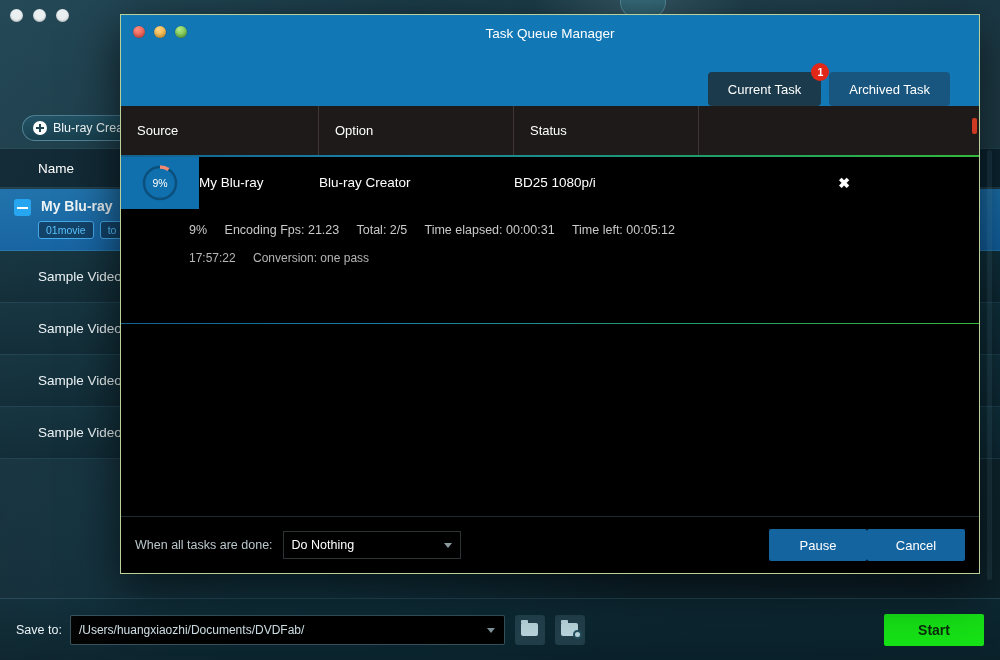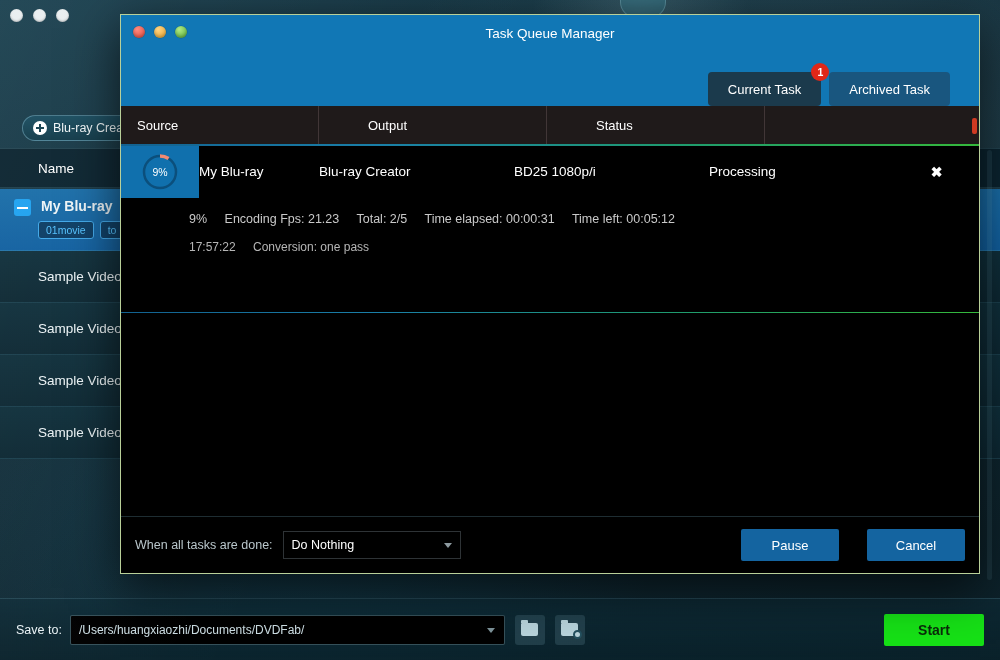--- a/index.html
+++ b/index.html
@@ -176,21 +176,21 @@
   .task-tab.inactive { background:#19567f; }
   .badge {
     position:absolute; right:-8px; top:-9px; min-width:18px; height:18px;
     background:#e02718; color:#fff; border-radius:9px; font-size:10.5px;
     display:flex; align-items:center; justify-content:center; padding:0 5px;
     font-weight:bold;
   }
 
   
   .tbl-head {
-    height:38px; background:#1f1a1a; display:flex; flex:none; position:relative;gap:33px;
+    height:49px; background:#1f1a1a; display:flex; flex:none; position:relative;
   }
   .tbl-head .th {
     color:#ffffff; font-size:13px; display:flex; align-items:center;
     border-right:1px solid #413637; padding-left:16px;
   }
   .gradline { height:1.5px; flex:none;
     background:linear-gradient(90deg,#12618f 0%, #1a7fa8 30%, #1f9b6e 65%, #35b83b 100%); }
 
   
   .head-marker {
@@ -243,21 +243,21 @@
     position:absolute; right:8px; top:11px;
     border-left:4px solid transparent; border-right:4px solid transparent;
     border-top:5px solid #8d9aa0;
   }
   .foot-btn {
     width:98px; height:32px; background:#1464a0; color:#ffffff; font-size:13px;
     display:flex; align-items:center; justify-content:center; border:none;
     border-radius:2px; cursor:pointer;
   }
   .foot-btn + .foot-btn { margin-left:0; }
-  .foot-right { margin-left:auto; display:flex;gap:28px; }
+  .foot-right { margin-left:auto; display:flex; }
 </style>
 </head>
 <body>
 
 <div id="desktop">
 
   <div class="bw-traffic">
     <span class="bw-dot"></span>
     <span class="bw-dot"></span>
     <span class="bw-dot"></span>
@@ -334,41 +334,40 @@
         <span class="badge">1</span>
       </div>
       <div class="task-tab inactive">
         <span>Archived Task</span>
       </div>
     </div>
   </div>
 
   <div class="tbl-head">
     <div class="th" style="width:198px">Source</div>
-    <div class="th" style="width:195px">Output</div>
+    <div class="th" style="width:195px">Option</div>
     <div class="th" style="width:185px">Status</div>
     <div class="th" style="flex:1;border-right:none"></div>
     <div class="head-marker"></div>
   </div>
   <div class="gradline"></div>
 
   <div class="task-row">
     <div class="progress-cell">
       <div class="ring">
         <svg width="38" height="38" viewBox="0 0 38 38" aria-hidden="true">
           <circle cx="19" cy="19" r="16" fill="none" stroke="#0b4f7c" stroke-width="2.5"></circle>
           <circle id="ring-arc" cx="19" cy="19" r="16" fill="none" stroke="#f08a72" stroke-width="3.5" stroke-linecap="butt" stroke-dasharray="100.53" stroke-dashoffset="91.48"></circle>
         </svg>
         <div class="pct">9%</div>
       </div>
     </div>
     <div class="cell" style="width:120px">My Blu-ray</div>
     <div class="cell" style="width:195px">Blu-ray Creator</div>
     <div class="cell" style="width:195px">BD25 1080p/i</div>
-    <div class="cell" style="width:185px">Processing</div>
     <div class="cell" style="flex:1">
       <span class="close-x">✖</span>
     </div>
   </div>
 
   <div class="detail">
     <div class="summary">
       <span>9%</span>
       <span>Encoding Fps: 21.23</span>
       <span>Total: 2/5</span>

